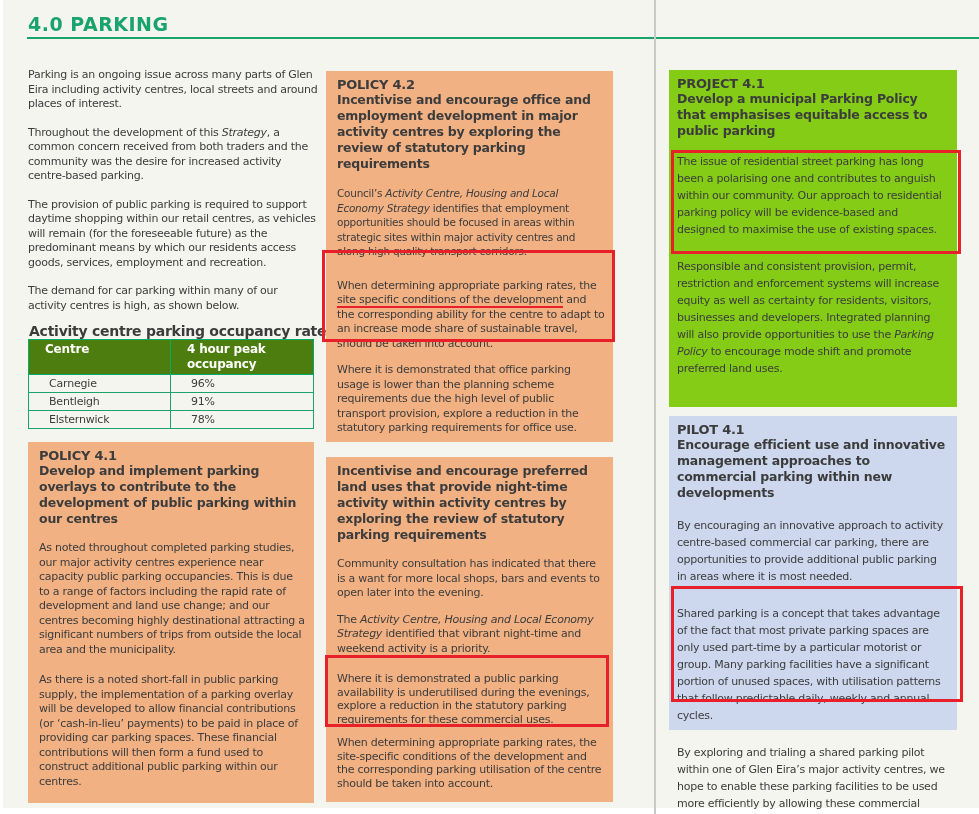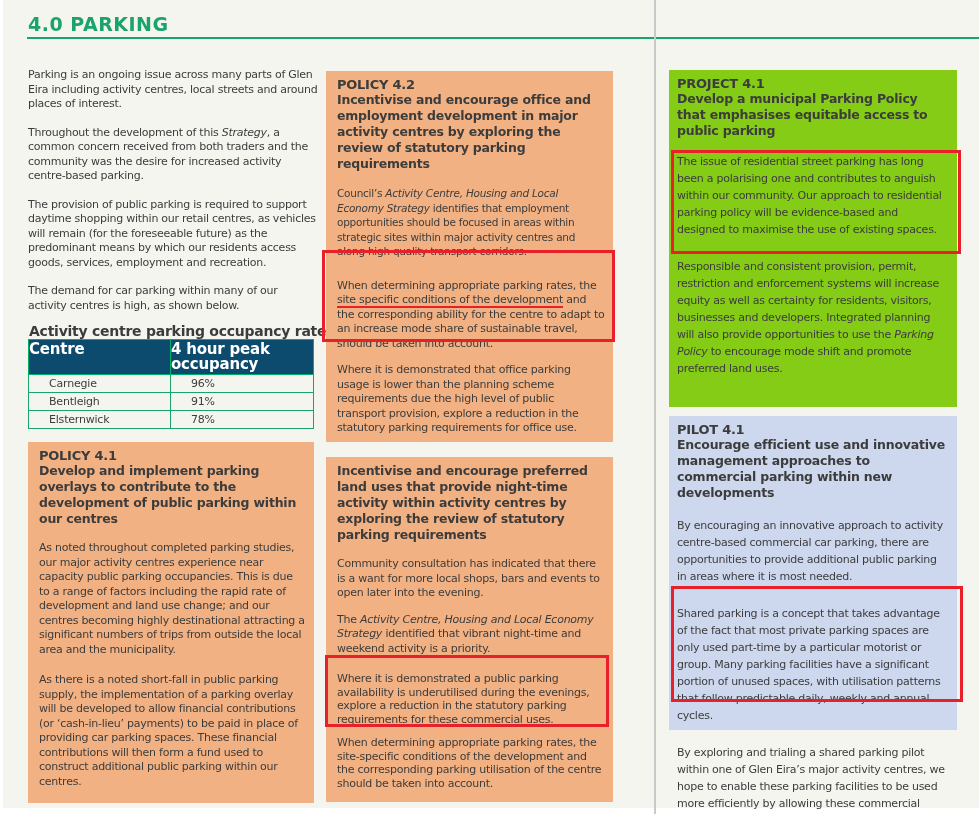--- a/index.html
+++ b/index.html
@@ -32,22 +32,22 @@
 
   .table-caption {
     position: absolute; left: 29px; top: 323px;
     font-size: 14px; font-weight: bold; color: #3c3c3c; letter-spacing: -0.25px;
   }
   table.occ {
     position: absolute; left: 28px; top: 339px; width: 286px;
     border-collapse: collapse; font-size: 11px; letter-spacing: -0.2px;
   }
   table.occ th {
-    background: #0c4a6e; color: #ffffff; font-weight: bold; font-size: 15px;
-    text-align: left; vertical-align: top; padding: 2px 0; line-height: 15px;
+    background: #4d7c0f; color: #ffffff; font-weight: bold; font-size: 12px;
+    text-align: left; vertical-align: top; padding: 2px 16px; line-height: 15px;
     height: 34px; border: 1px solid #00ad6a;
   }
   table.occ th + th { border-left: 1px solid #ffffff; }
   table.occ td {
     border: 1px solid #1aa36b; padding: 1px 20px; height: 18px; color: #3c3c3c; background: #f5f5f0;
   }
   table.occ col.c1 { width: 142px; }
 
   .box {
     position: absolute; padding: 6px 8px;

